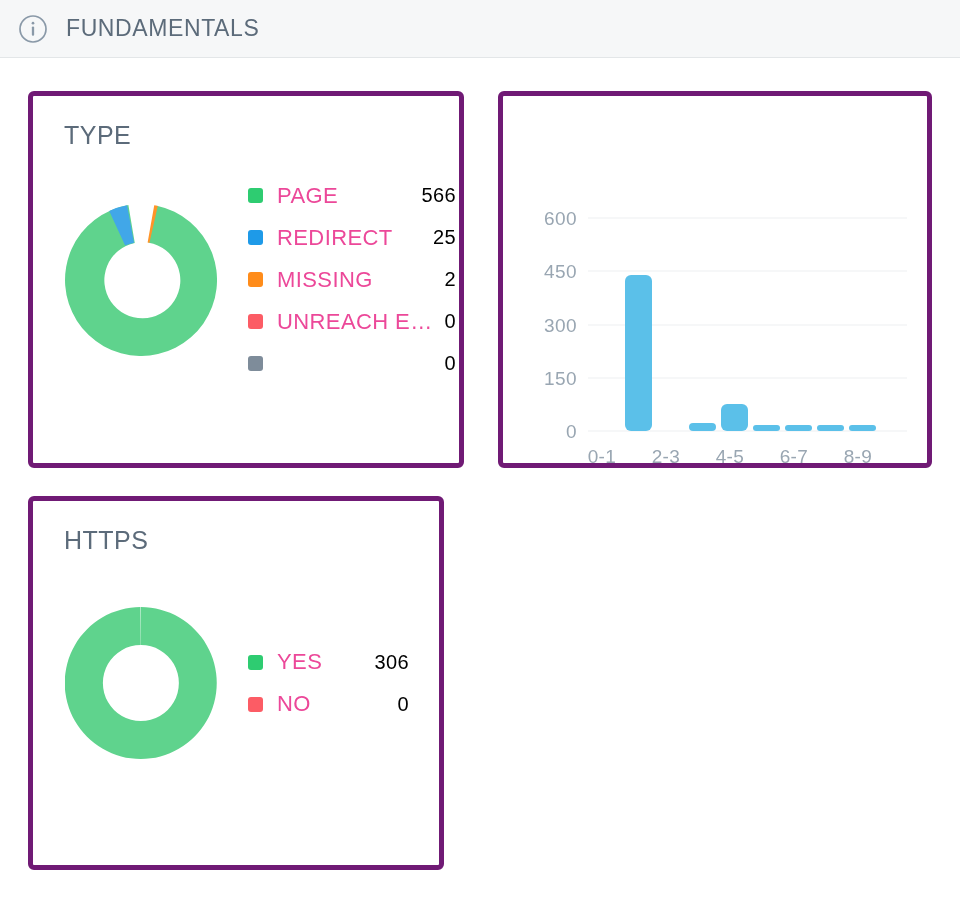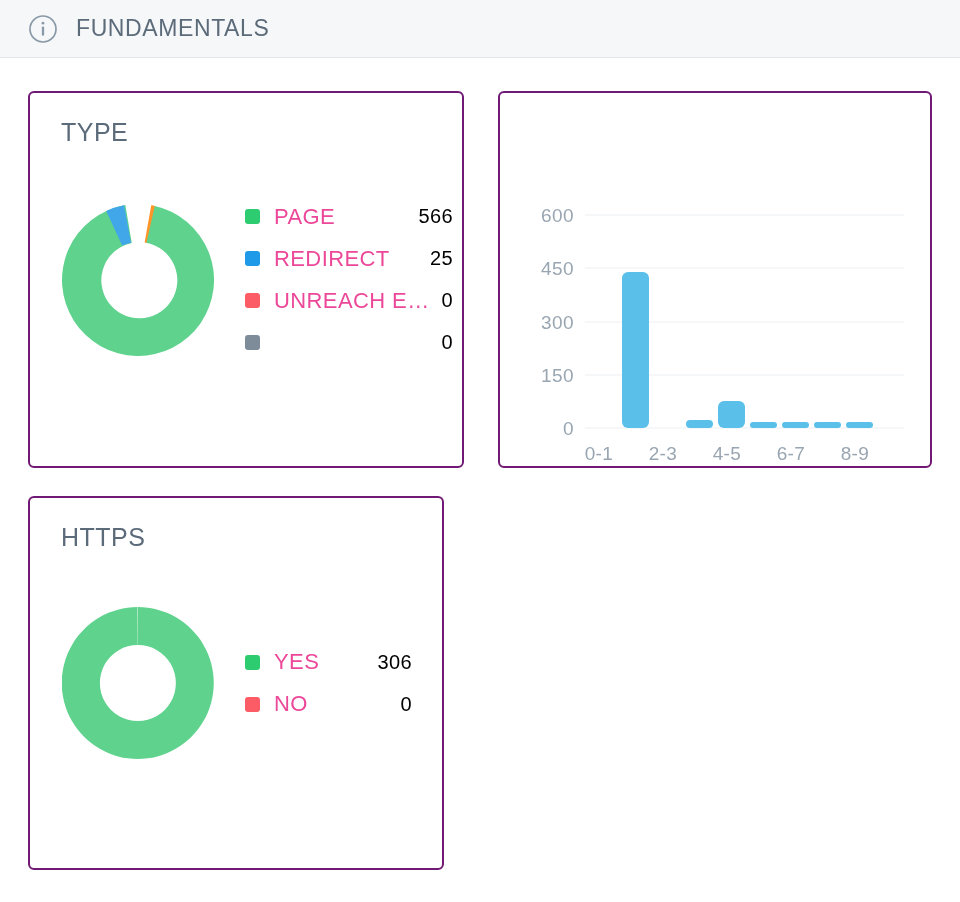--- a/index.html
+++ b/index.html
@@ -12,21 +12,21 @@
     -webkit-font-smoothing: antialiased;
   }
 
   
   .app-header {
     height: 58px;
     background: #f6f7f8;
     border-bottom: 1px solid #e3e6e8;
     display: flex;
     align-items: center;
-    padding-left: 28px;
+    padding-left: 18px;
   }
   .info-icon {
     width: 30px;
     height: 30px;
     flex: 0 0 30px;
     display: block;
   }
   .header-title {
     margin-left: 18px;
     font-size: 23px;
@@ -36,21 +36,21 @@
   }
 
   
   .board {
     position: relative;
     padding: 0;
   }
   .card {
     position: absolute;
     background: #ffffff;
-    border: 2px solid #701a75;
+    border: 5px solid #701a75;
     border-radius: 6px;
   }
   .card-type      { left: 28px;  top: 33px;  width: 436px; height: 377px; }
   .card-importance{ left: 498px; top: 33px;  width: 434px; height: 377px; }
   .card-https     { left: 28px;  top: 438px; width: 416px; height: 374px; }
 
   .card-title {
     position: absolute;
     left: 31px;
     top: 25px;
@@ -167,20 +167,25 @@
           <span class="legend-swatch" style="background:#2ecc71"></span>
           <span class="legend-label">PAGE</span>
           <span class="legend-value">566</span>
         </div>
         <div class="legend-row">
           <span class="legend-swatch" style="background:#1e9ae8"></span>
           <span class="legend-label">REDIRECT</span>
           <span class="legend-value">25</span>
         </div>
         <div class="legend-row">
+          <span class="legend-swatch" style="background:#ff8c1a"></span>
+          <span class="legend-label">MISSING</span>
+          <span class="legend-value">2</span>
+        </div>
+        <div class="legend-row">
           <span class="legend-swatch" style="background:#fc5c65"></span>
           <span class="legend-label">UNREACH E…</span>
           <span class="legend-value">0</span>
         </div>
         <div class="legend-row">
           <span class="legend-swatch" style="background:#7e8c9a"></span>
           <span class="legend-value">0</span>
         </div>
       </div>
     </div>

